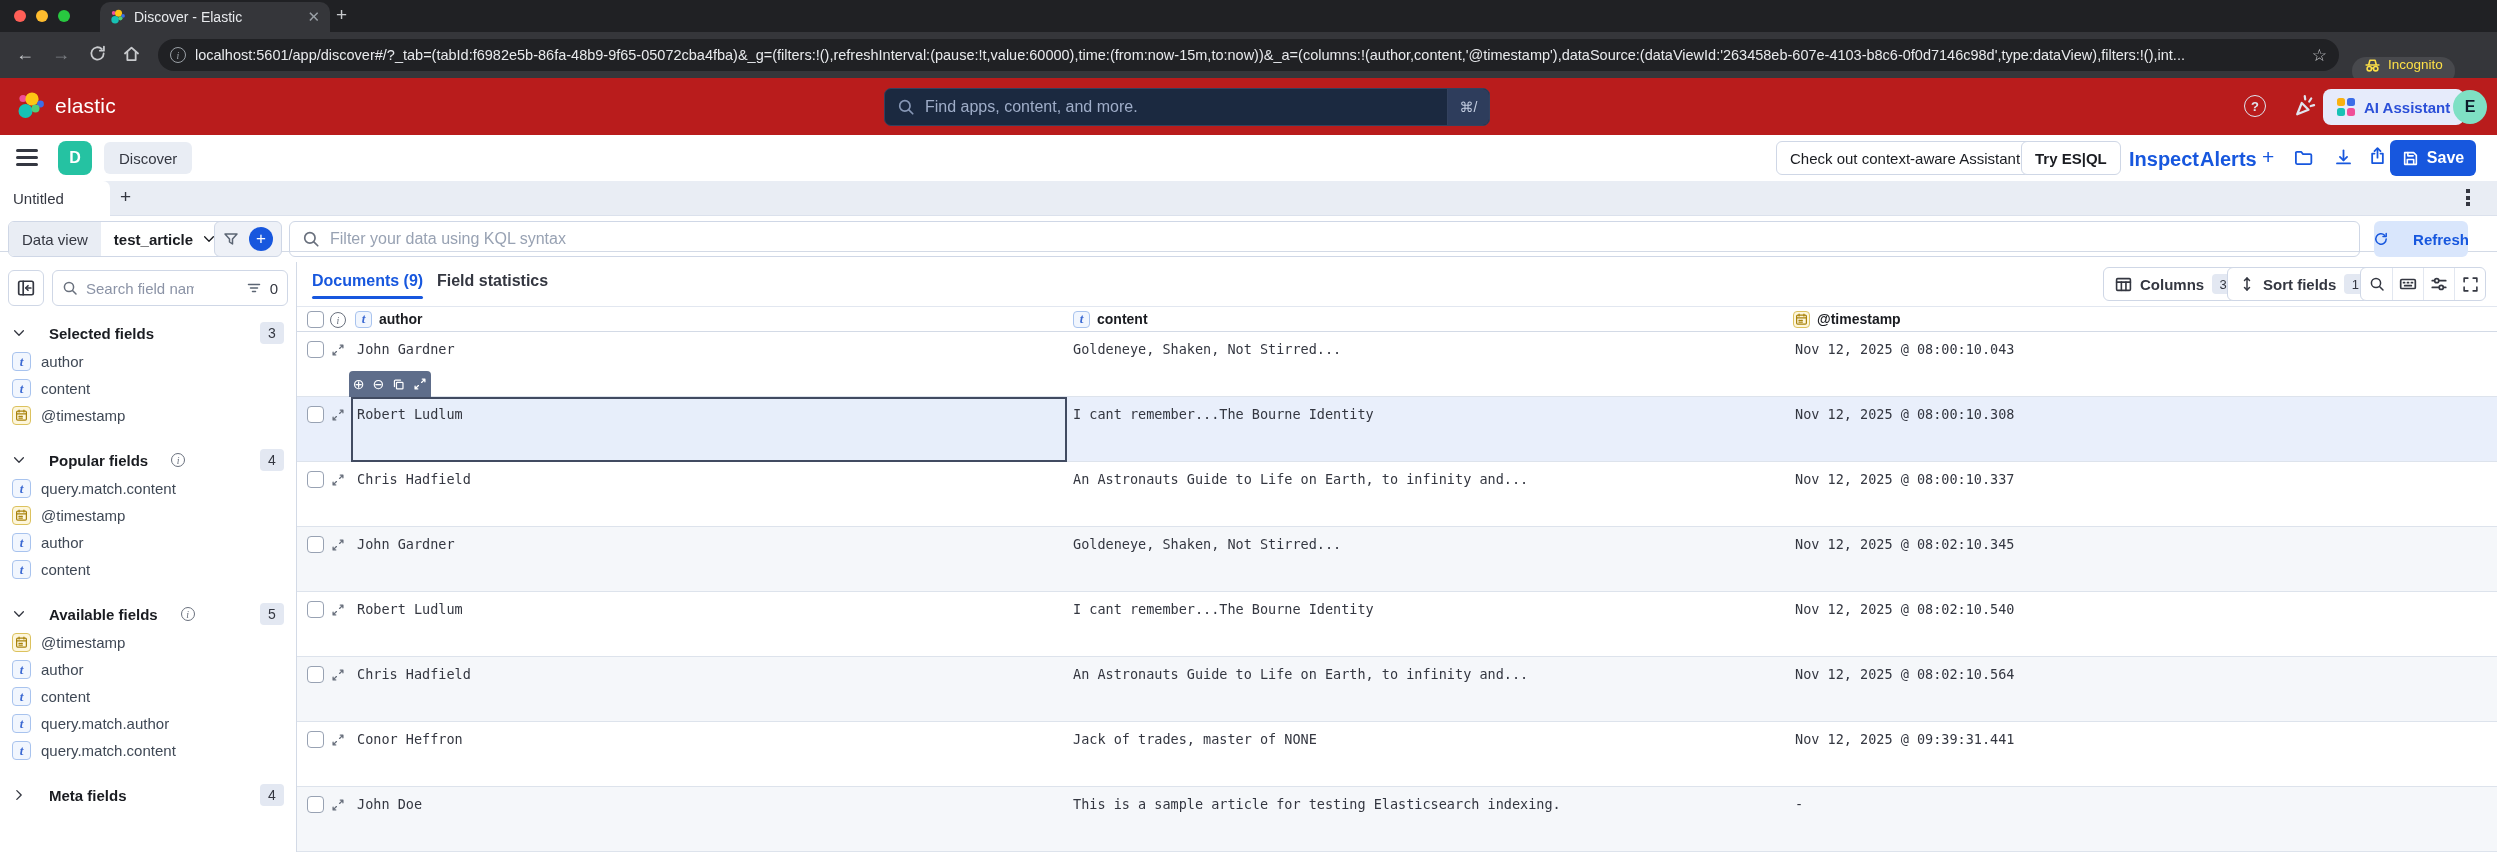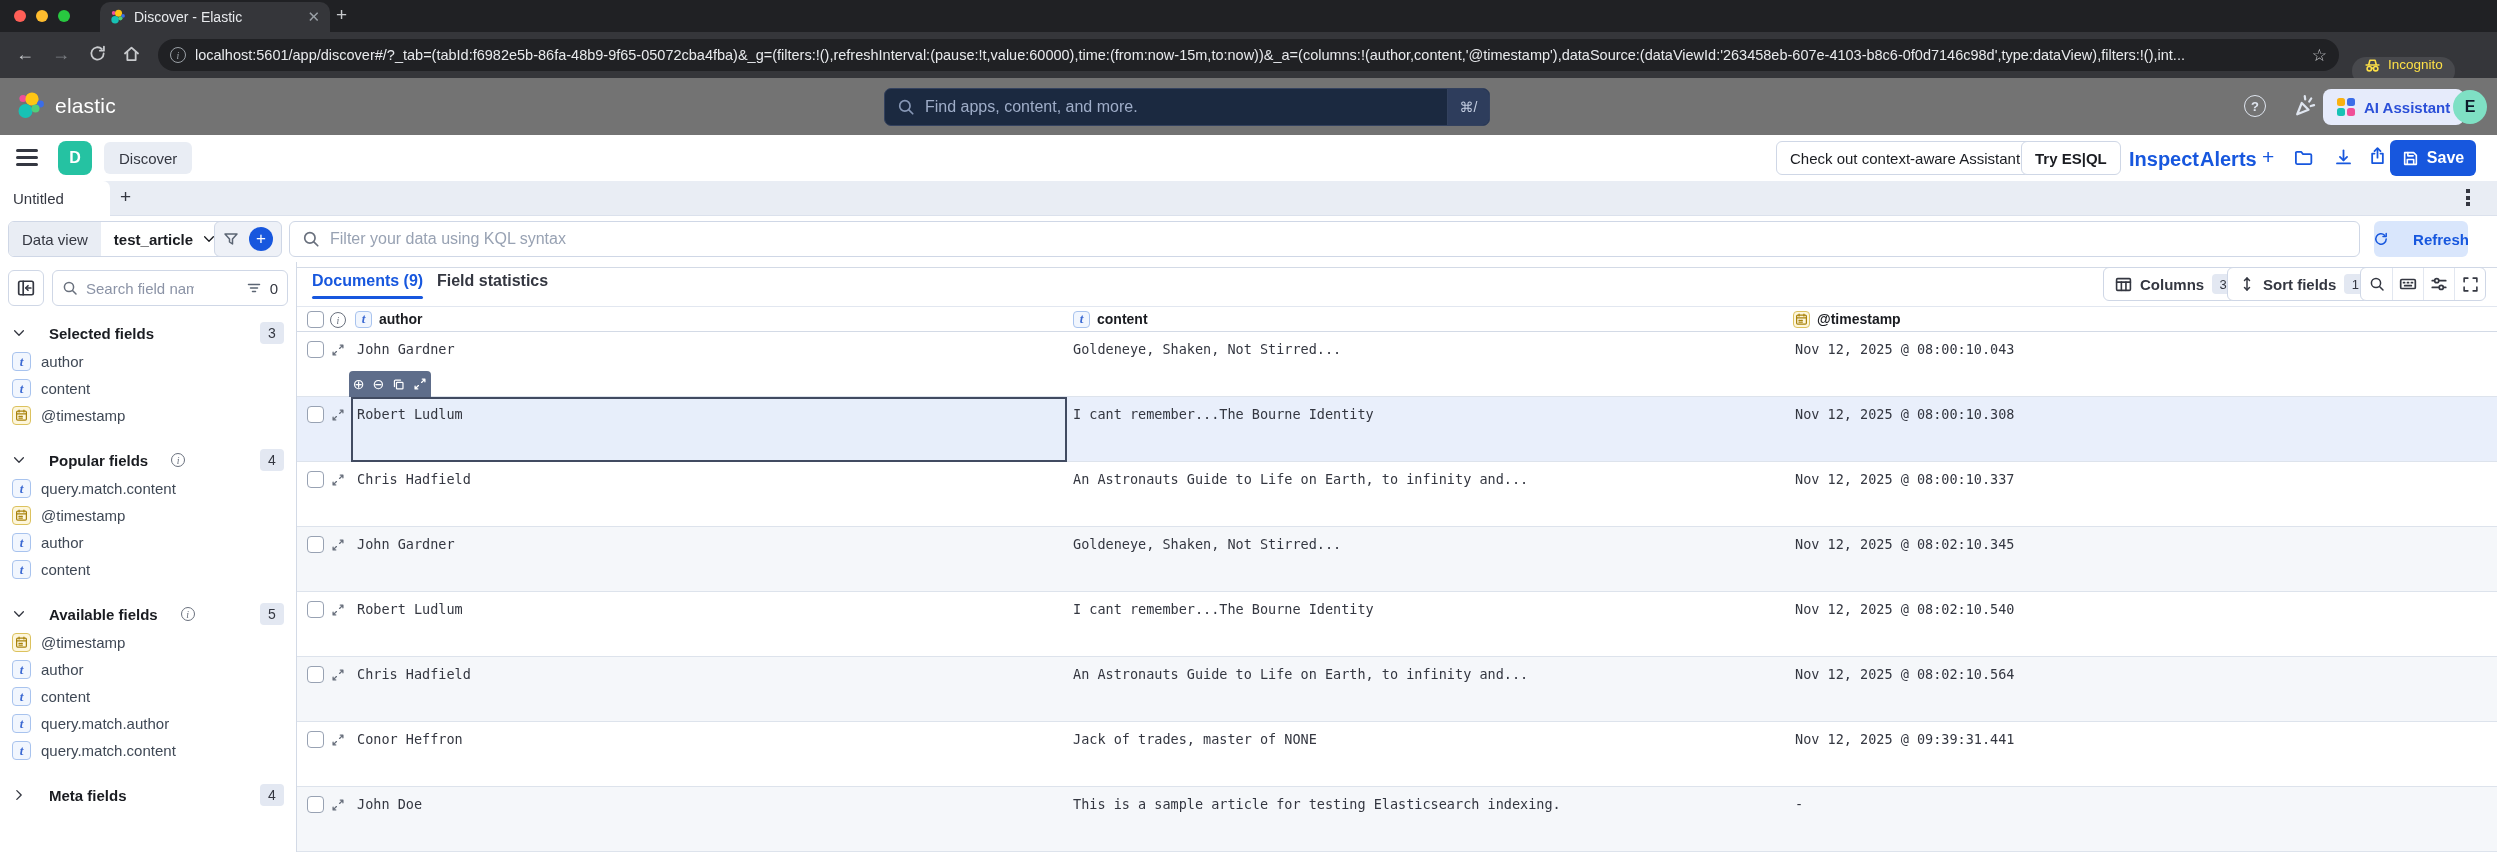--- a/index.html
+++ b/index.html
@@ -20,21 +20,21 @@
   .chrome-url { position:absolute; left:0; top:32px; width:100%; height:46px; background:#35363a; }
   .nav-ic { position:absolute; top:11px; color:#c8cacd; font-size:18px; line-height:22px; }
   .url-pill { position:absolute; left:158px; top:7px; width:2181px; height:32px; background:#202124;
               border-radius:16px; display:flex; align-items:center; padding:0 12px; gap:9px; overflow:hidden; }
   .url-text { color:#e8eaed; font-size:14.5px; white-space:nowrap; overflow:hidden; flex:1; }
   .incog { position:absolute; left:2352px; top:9px; height:28px; background:#48494d; border-radius:14px;
            display:flex; align-items:flex-start; gap:7px; padding:0 12px; color:#fde047; font-size:13.5px;margin-top:16px; }
   .kebab-dot { width:3.5px; height:3.5px; border-radius:50%; background:#c8cacd; margin:2px auto; }
 
   
-  .eh { position:absolute; left:0; top:78px; width:100%; height:57px; background:#737373;
+  .eh { position:absolute; left:0; top:78px; width:100%; height:57px; background:#b91c1c;
         display:flex; align-items:center; }
   .eh-brand { position:absolute; left:16px; top:13px; display:flex; align-items:center; gap:9px; }
   .eh-brand-name { color:#fff; font-size:21px; letter-spacing:.2px; }
   .eh-search { position:absolute; left:884px; top:10px; width:606px; height:38px; background:#1b2940;
                border:1px solid #33415e; border-radius:7px; display:flex; align-items:center; overflow:hidden; }
   .eh-search input { flex:1; background:transparent; border:0; outline:none; color:#dfe6f3; font-size:16px;
                      font-family:"Liberation Sans",sans-serif; padding:0 10px 0 0; }
   .eh-search input::placeholder { color:#9fadc8; }
   .eh-search .mag { margin:0 10px 0 12px; color:#8696b4; }
   .eh-shortcut { width:42px; height:100%; background:#2e3d5c; border-left:1px solid #33415e; color:#c3cde0;
@@ -66,21 +66,21 @@
 
   
   .session { position:absolute; left:0; top:181px; width:100%; height:35px; background:#e9edf4; border-bottom:1px solid #dbe1ec; }
   .sess-tab { position:absolute; left:0; top:0; width:110px; height:35px; background:#fff; border-radius:0 7px 0 0;
               display:flex; align-items:center; padding:0 13px; font-size:15px; color:#343741; }
   .sess-add { position:absolute; left:120px; top:5px; font-size:19px; color:#343741; }
   .sq-kebab { position:absolute; left:2466px; top:8px; }
   .sq-kebab div { width:4px; height:4px; background:#343741; margin:0 auto 2.5px; }
 
   
-  .querybar { position:absolute; left:0; top:216px; width:100%; height:52px; background:#fff; border-bottom:1px solid #d3dae6; }
+  .querybar { position:absolute; left:0; top:216px; width:100%; height:36px; background:#fff; border-bottom:1px solid #d3dae6; }
   .dv-group { position:absolute; left:8px; top:5px; height:36px; border:1px solid #cfd7e6; border-radius:6px;
               display:flex; overflow:hidden; }
   .dv-label { background:#e9edf4; display:flex; align-items:center; padding:0 13px; font-size:15px; color:#343741; }
   .dv-value { background:#fff; display:flex; align-items:center; gap:9px; padding:0 13px; font-size:15px; font-weight:bold; color:#1a1c21; }
   .filt-group { position:absolute; left:214px; top:5px; height:36px; border:1px solid #cfd7e6; border-radius:6px;
                 background:#eef1f7; display:flex; align-items:center; padding:0 8px; gap:10px; }
   .addfilter { width:24px; height:24px; border-radius:50%; background:#1757de; color:#fff; font-size:17px;
                display:flex; align-items:center; justify-content:center; }
   .kql { position:absolute; left:289px; top:5px; width:2071px; height:36px; border:1px solid #cfd7e6; border-radius:6px;
          display:flex; align-items:center; gap:10px; padding:0 12px; }

